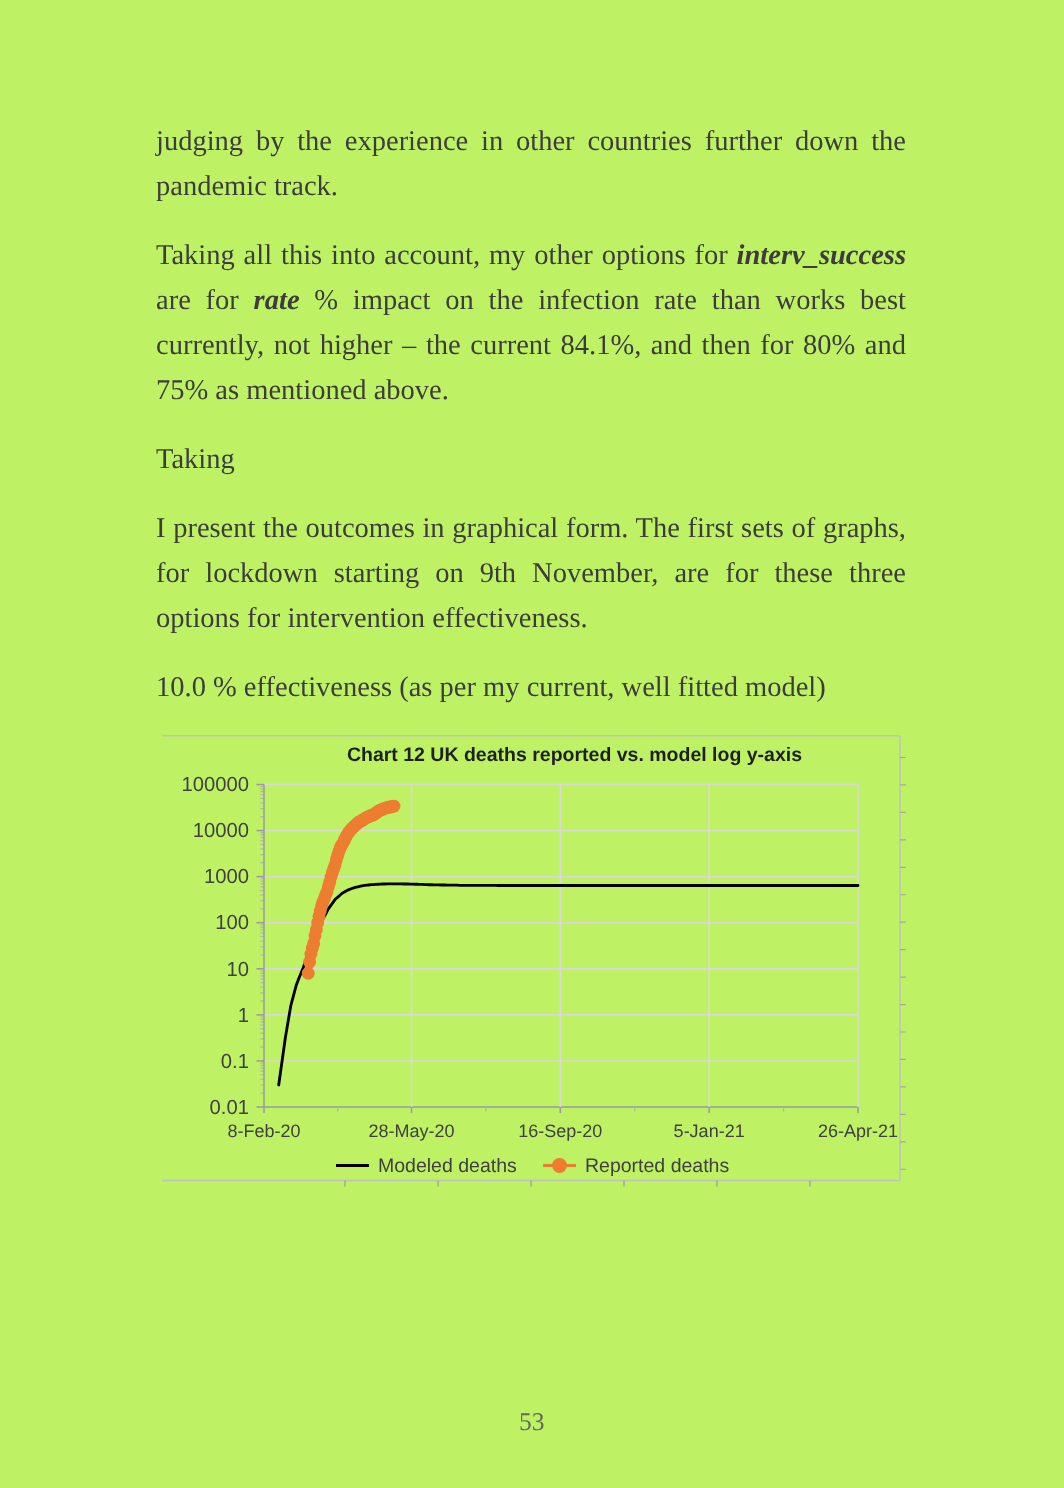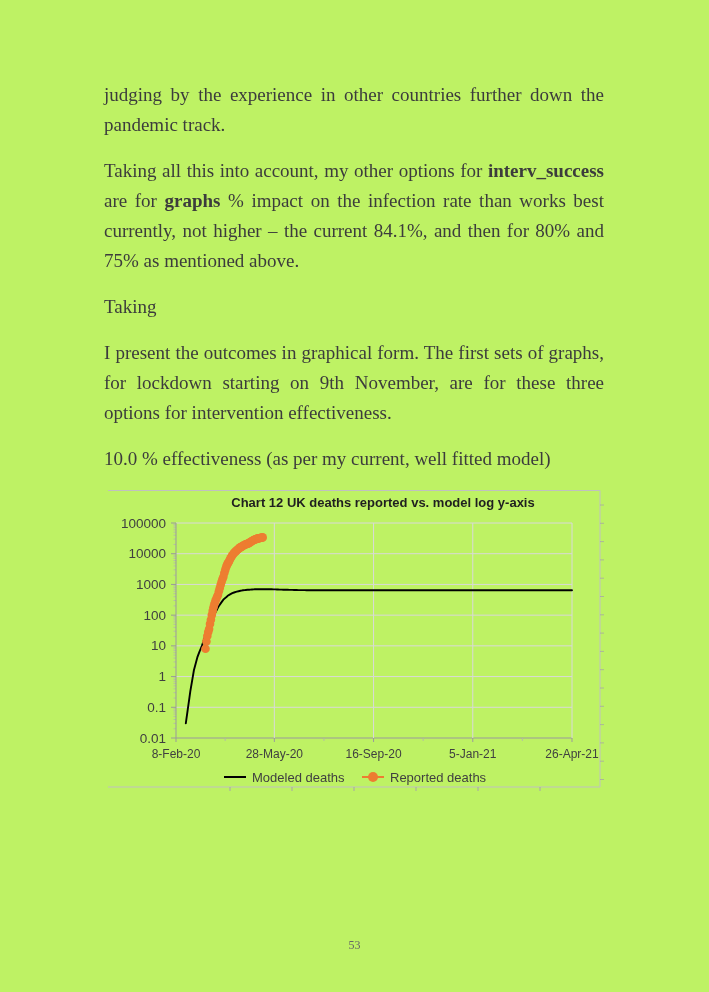--- a/index.html
+++ b/index.html
@@ -14,47 +14,47 @@
   .content{
     position:absolute;
     left:104px;top:80px;width:500px;
   }
   .content p{
     margin:0 0 16px 0;
     font-size:19px;
     line-height:30px;
     text-align:justify;
   }
-  .bi{font-weight:bold;}
+  .bi{font-weight:bold;font-style:italic;}
   .chart-fig{
     margin:2px 0 0 -4px;
     padding:0;
   }
   .page-number{
     position:absolute;
     top:938px;left:0;width:100%;
     text-align:center;
-    font-size:12px;
+    font-size:17px;
     color:#666666;
   }
   
   .ctitle{font:bold 13px "Liberation Sans", sans-serif;fill:#1f1f1f;}
   .ylab{font:13.5px "Liberation Sans", sans-serif;fill:#404040;}
   .xlab{font:12px "Liberation Sans", sans-serif;fill:#404040;}
   .leg{font:13px "Liberation Sans", sans-serif;fill:#404040;}
 </style>
 </head>
 <body>
 
 <div class="page">
   <div class="content">
 
     <p>judging by the experience in other countries further down the pandemic track.</p>
 
-    <p><span>Taking all this into account, my other options for </span><span class="bi">interv_success</span><span> are for </span><span class="bi">graphs</span><span> % impact on the infection rate than works best currently, not higher – the current 84.1%, and then for 80% and 75% as mentioned above.</span></p>
+    <p><span>Taking all this into account, my other options for </span><span class="bi">interv_success</span><span> are for </span><span class="bi">rate</span><span> % impact on the infection rate than works best currently, not higher – the current 84.1%, and then for 80% and 75% as mentioned above.</span></p>
 
     <p>Taking</p>
 
     <p>I present the outcomes in graphical form. The first sets of graphs, for lockdown starting on 9th November, are for these three options for intervention effectiveness.</p>
 
     <p>10.0 % effectiveness (as per my current, well fitted model)</p>
 
     <figure class="chart-fig">
       <svg id="chart" width="509" height="302" viewBox="0 0 509 302">
           <g>

